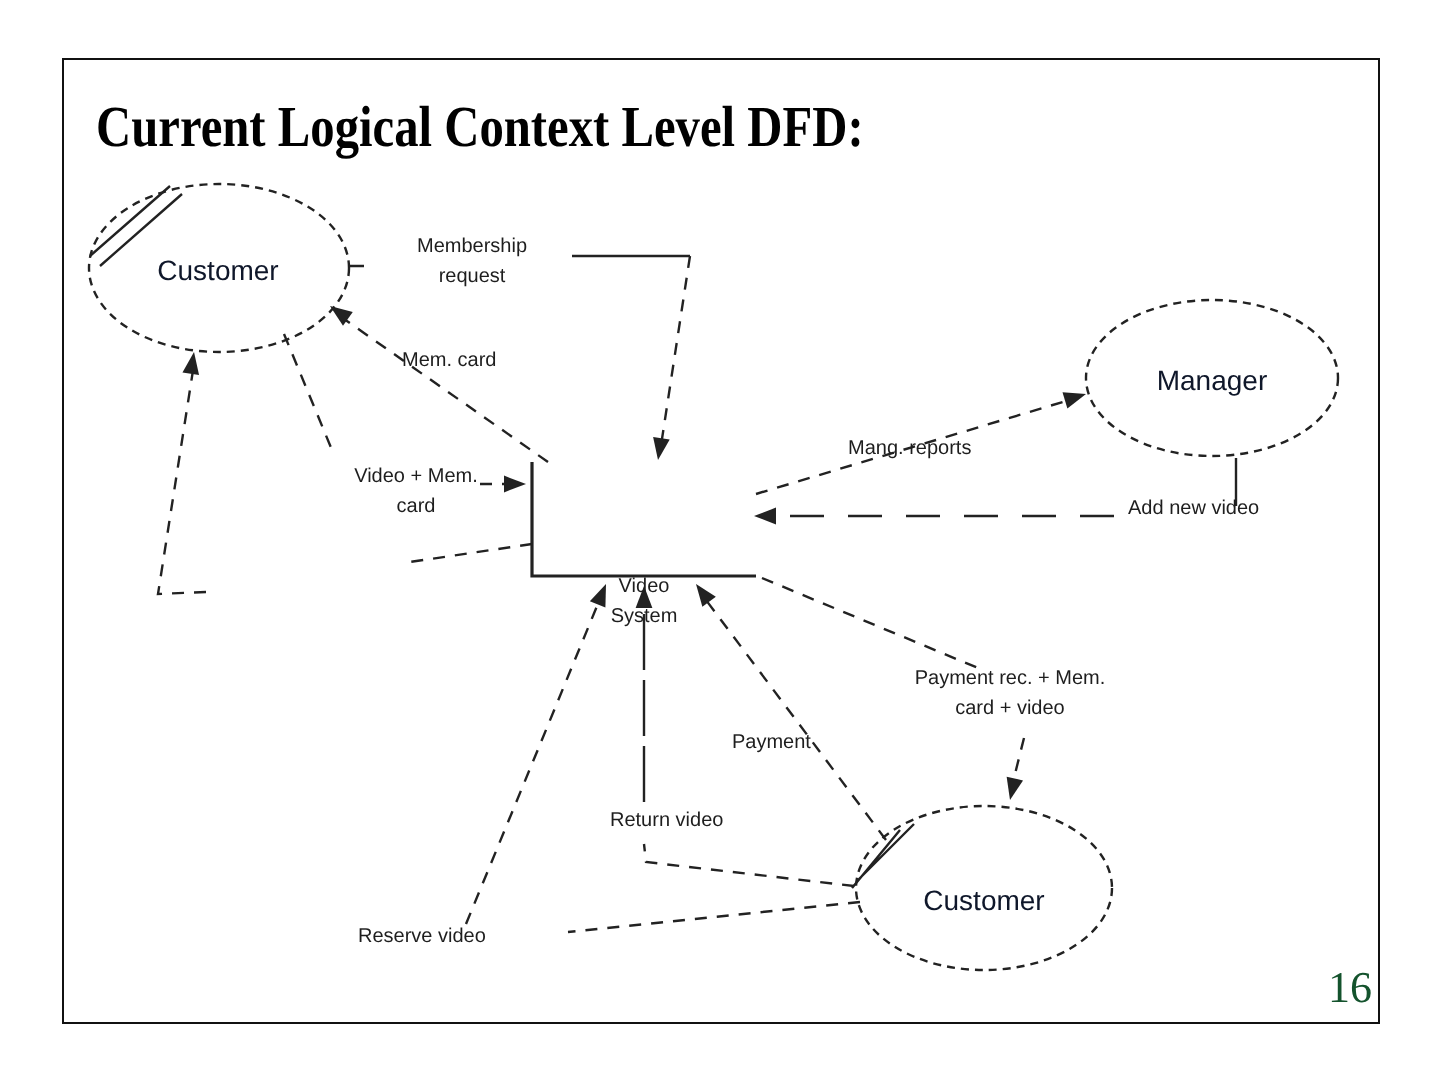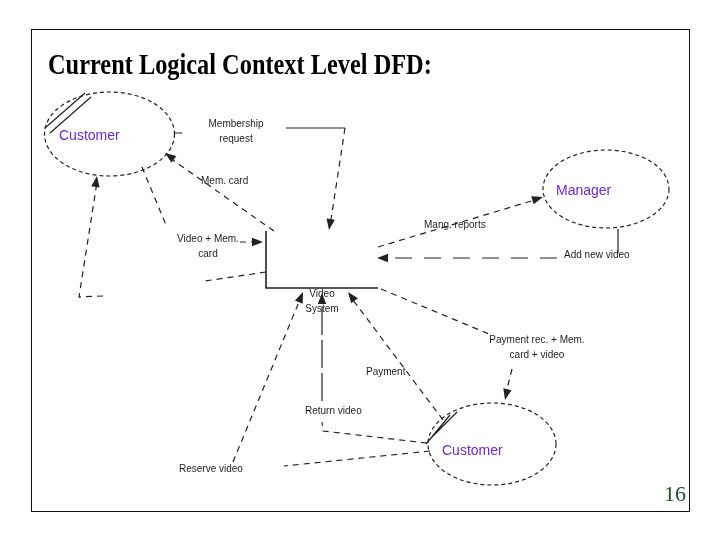--- a/index.html
+++ b/index.html
@@ -9,21 +9,21 @@
                 border:1.4px solid #111;background:transparent;}
   .slide-title{position:absolute;left:48px;top:48px;font-family:"Liberation Serif",serif;
                font-weight:bold;font-size:29px;color:#000;white-space:nowrap;
                transform:scaleX(0.84);transform-origin:left top;letter-spacing:0px;}
   .page-number{position:absolute;left:648px;top:481px;width:38px;text-align:right;
                font-family:"Liberation Serif",serif;font-size:22px;color:#14532d;}
   svg.dfd{position:absolute;left:0;top:0;width:720px;height:540px;}
   .lbl{position:absolute;font-size:10px;line-height:15px;color:#1e1e1e;
        white-space:pre-line;}
   .c{text-align:center;}
-  .node-label{position:absolute;font-size:14px;color:#6d28d9;text-align:left;}
+  .node-label{position:absolute;font-size:14px;color:#0f172a;text-align:center;}
 </style>
 </head>
 <body>
 
 <div class="canvas">
 
   <div class="slide-border"></div>
 
   <div class="slide-title">Current Logical Context Level DFD:</div>
 
@@ -85,20 +85,20 @@
   <div class="lbl c" style="left:272px;top:239px;width:100px;margin-top:47px;">Video
 System</div>
 
   <div class="lbl c" style="left:188px;top:116px;width:96px;">Membership
 request</div>
   <div class="lbl" style="left:201px;top:173px;width:80px;">Mem. card</div>
   <div class="lbl c" style="left:158px;top:231px;width:100px;">Video + Mem.
 card</div>
   <div class="lbl" style="left:424px;top:217px;width:100px;">Mang. reports</div>
   <div class="lbl" style="left:564px;top:247px;width:106px;">Add new video</div>
-  <div class="lbl c" style="left:434px;top:332px;width:142px;margin-left:32px;">Payment rec. + Mem.
+  <div class="lbl c" style="left:434px;top:332px;width:142px;">Payment rec. + Mem.
 card + video</div>
   <div class="lbl" style="left:366px;top:364px;width:64px;">Payment</div>
   <div class="lbl" style="left:305px;top:403px;width:92px;">Return video</div>
   <div class="lbl" style="left:179px;top:461px;width:100px;">Reserve video</div>
 
   <div class="page-number">16</div>
 </div>
 
 </body></html>

